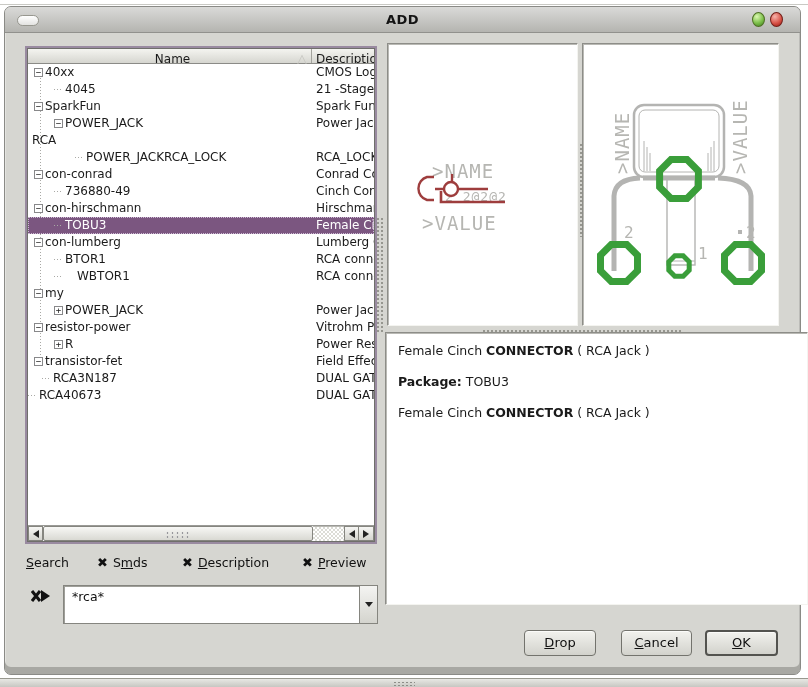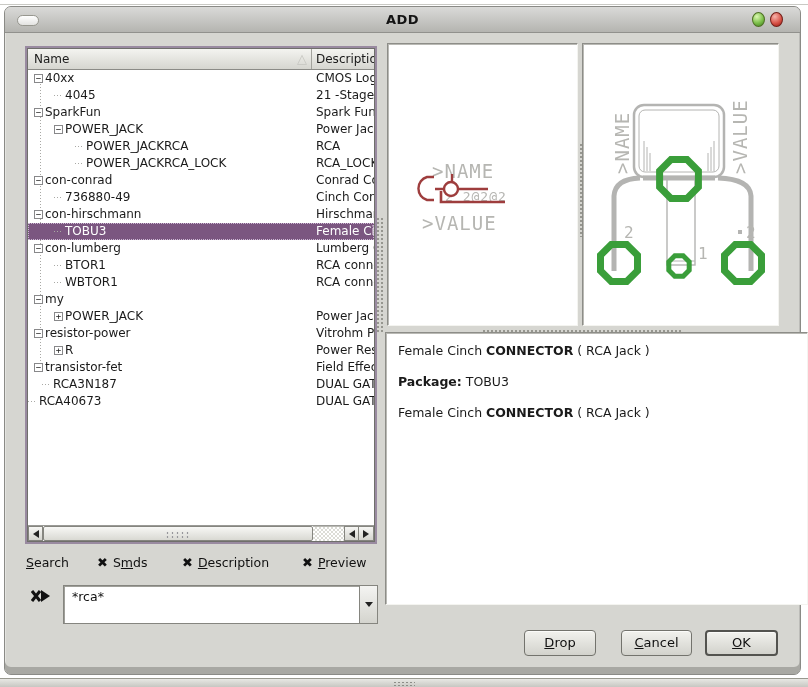--- a/index.html
+++ b/index.html
@@ -22,22 +22,22 @@
   .tb-ball { position:absolute; top:5px; width:13px; height:15px; border-radius:50%; }
   .tb-green { left:747px; background:radial-gradient(circle at 35% 28%, #dcf8b2, #7cbf4a 55%, #3f7d1f);
     border:1px solid #4e6f23; }
   .tb-red { left:765px; background:radial-gradient(circle at 35% 28%, #f6b4ac, #d8554a 55%, #9c150c);
     border:1px solid #73201a; }
 
   
   .tree-frame { position:absolute; left:20px; top:39px; width:352px; height:498px;
     border:2px solid #998aa0; background:#fff; box-shadow: inset 0 0 0 1px #6f6f6b; }
   .tree-inner { position:absolute; left:1px; top:1px; right:1px; bottom:1px; display:flex; flex-direction:column; background:#fff; }
-  .tree-header { display:flex; height:21px; background:linear-gradient(#f4f4f0,#d6d6d0);
-    border-bottom:1px solid #8b8b87; font-size:12px; color:#1a1a1a; flex:none; }
+  .tree-header { display:flex; height:15px; background:linear-gradient(#f4f4f0,#d6d6d0);
+    border-bottom:1px solid #8b8b87; font-size:12px; color:#1a1a1a; flex:none;text-align:center; }
   .col-name { position:relative; width:284px; border-right:1px solid #a3a39d; padding:3px 0 0 6px; }
   .col-desc { flex:1; padding:3px 0 0 4px; overflow:hidden; white-space:nowrap; }
   .sort-tri { position:absolute; right:4px; top:2px; font-size:13px; color:#c6c6c0; }
 
   .tree-body { position:relative; flex:1; overflow:hidden; background:#fff; }
   .guide-root { position:absolute; left:12px; top:8px; width:1px; height:290px;
     background:repeating-linear-gradient(to bottom,#a9a9a5 0 1px,transparent 1px 3px); }
   .trow { position:relative; display:flex; height:17px; line-height:17px; font-size:12px; color:#1a1a1a; }
   .trow .ncell { width:284px; flex:none; overflow:hidden; white-space:nowrap; display:flex; align-items:center; }
   .trow .dcell { flex:1; overflow:hidden; white-space:nowrap; padding-left:4px; }
@@ -162,29 +162,25 @@
               <span class="dcell">Spark Fun</span>
             </div>
             <div class="trow">
               <span class="ncell" style="padding-left: 26px;">
                 <span class="expander">−</span>
                 <span>POWER_JACK</span>
               </span>
               <span class="dcell">Power Jack</span>
             </div>
             <div class="trow">
+              <span class="dcell">RCA</span>
+            </div>
+            <div class="trow">
               <span class="ncell" style="padding-left: 47px;">
                 <span class="stub"></span>
-                <span>POWER_JACKRCA</span>
-              </span>
-              <span class="dcell">RCA</span>
-            </div>
-            <div class="trow">
-              <span class="ncell" style="padding-left: 47px;">
-                <span class="stub"></span>
                 <span>POWER_JACKRCA_LOCK</span>
               </span>
               <span class="dcell">RCA_LOCK</span>
             </div>
             <div class="trow">
               <span class="ncell" style="padding-left: 6px;">
                 <span class="expander">−</span>
                 <span>con-conrad</span>
               </span>
               <span class="dcell">Conrad Co</span>
@@ -218,21 +214,21 @@
               <span class="dcell">Lumberg C</span>
             </div>
             <div class="trow">
               <span class="ncell" style="padding-left: 26px;">
                 <span class="stub"></span>
                 <span>BTOR1</span>
               </span>
               <span class="dcell">RCA conne</span>
             </div>
             <div class="trow">
-              <span class="ncell" style="padding-left: 26px;">
+              <span class="ncell" style="padding-left: 26px; gap: 12px;">
                 <span class="stub"></span>
                 <span>WBTOR1</span>
               </span>
               <span class="dcell">RCA conne</span>
             </div>
             <div class="trow">
               <span class="ncell" style="padding-left: 6px;">
                 <span class="expander">−</span>
                 <span>my</span>
               </span>

